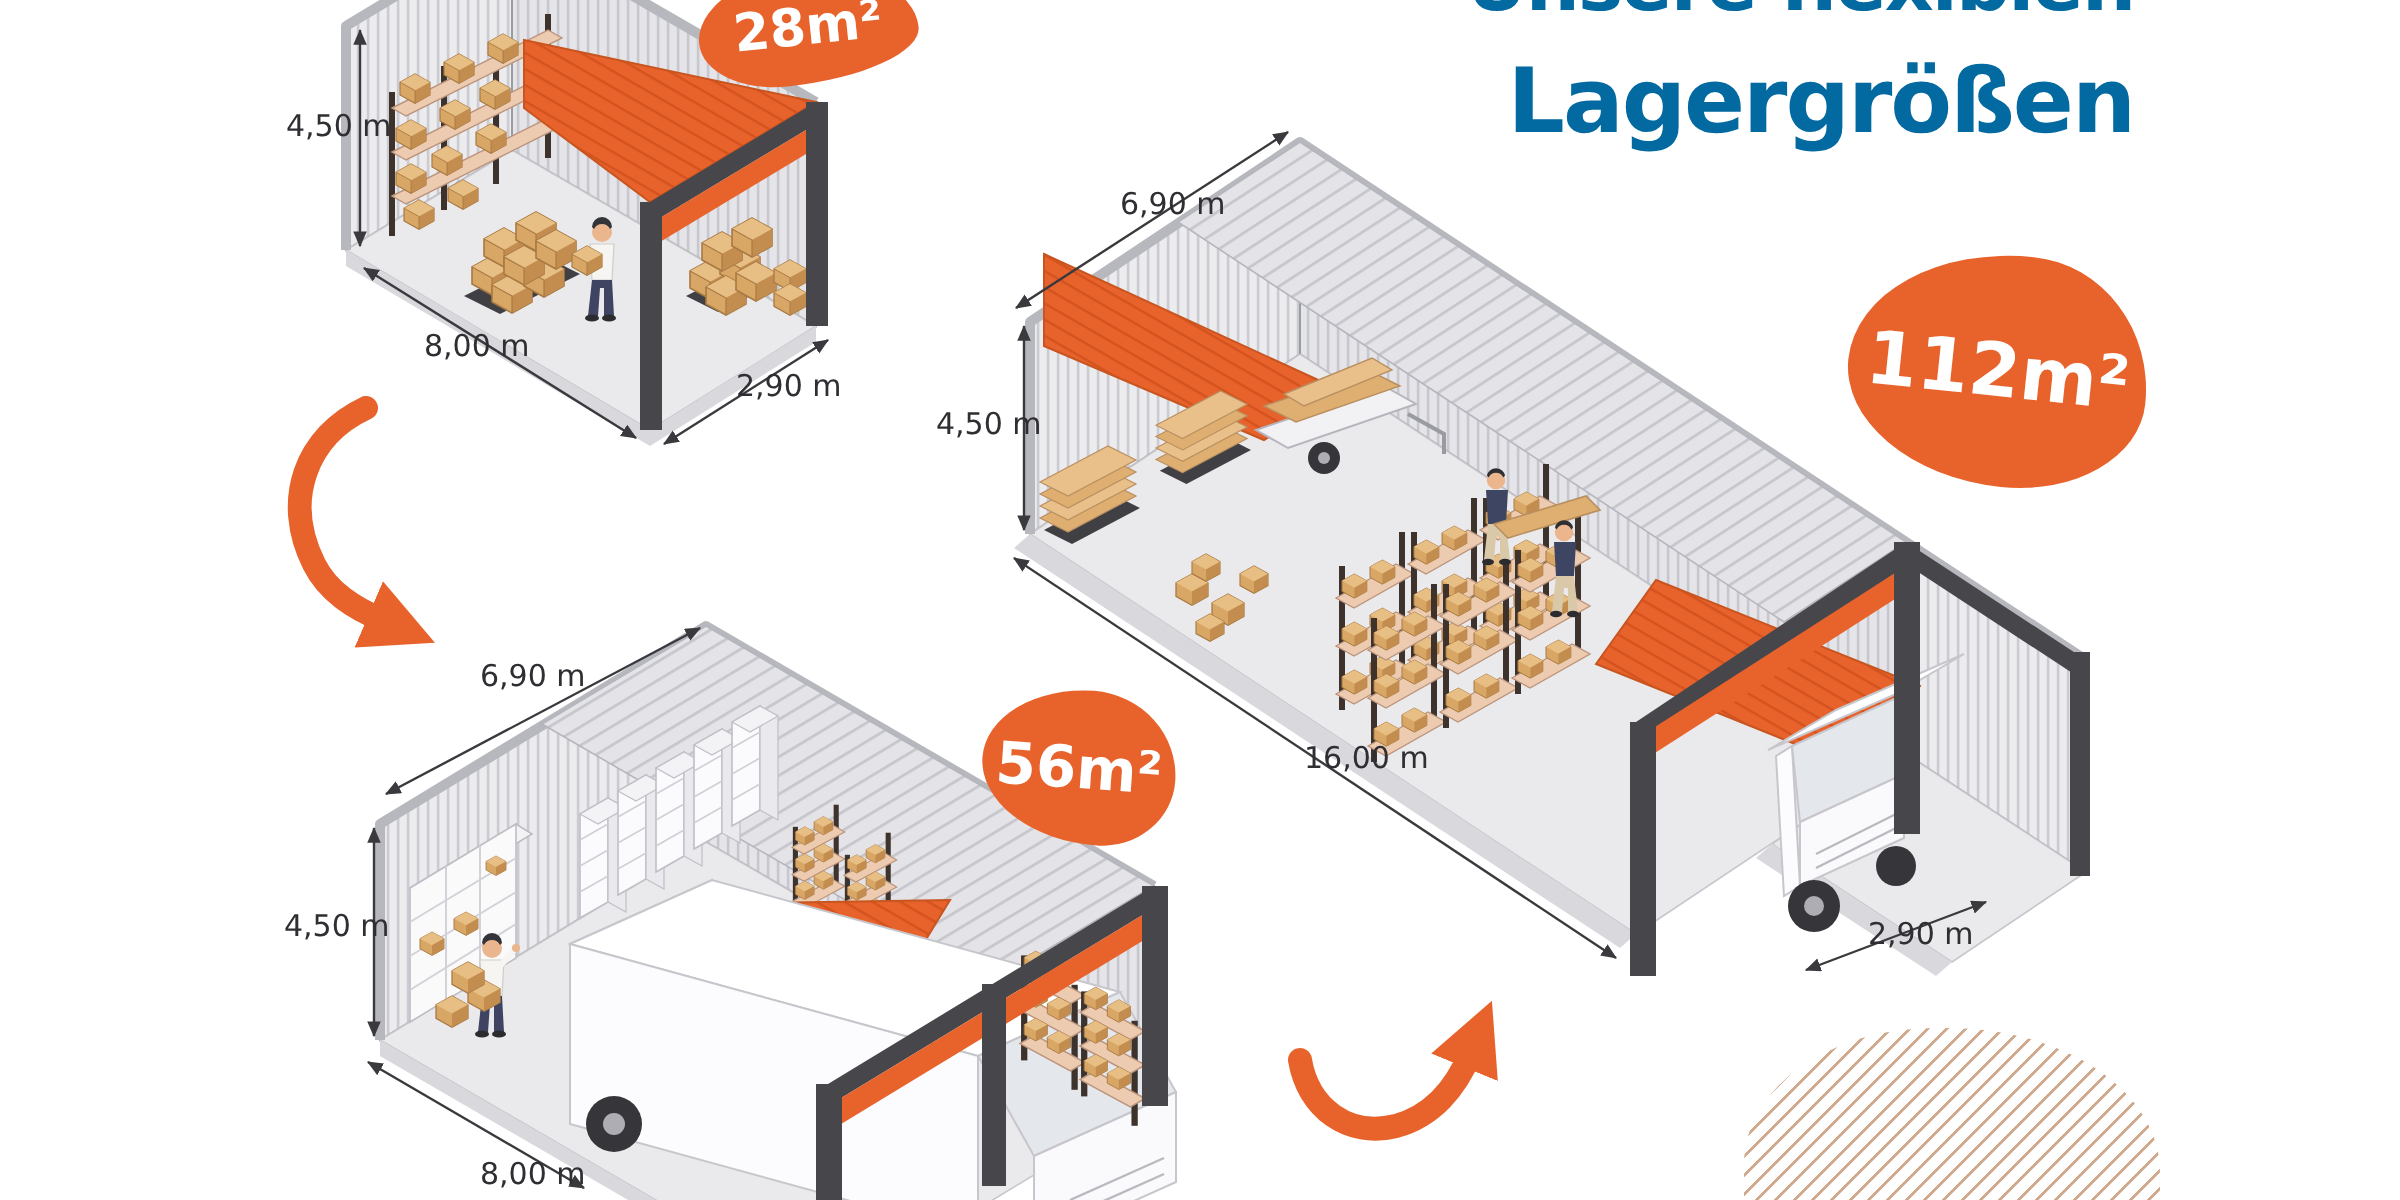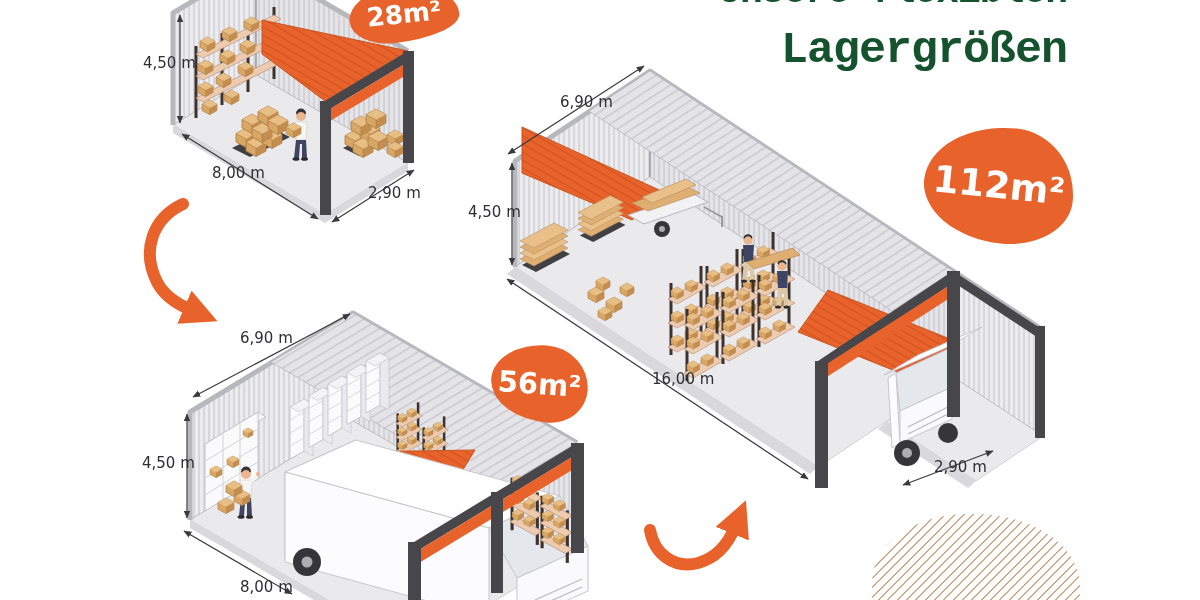--- a/index.html
+++ b/index.html
@@ -1,18 +1,18 @@
 <!DOCTYPE html>
 <html><head>
 <meta charset="utf-8">
 <style>
   html,body{margin:0;padding:0;background:#fff;}
   .page{position:relative;width:1200px;height:600px;overflow:hidden;background:#ffffff;
         font-family:"DejaVu Sans","Liberation Sans",sans-serif;}
-  .hdr{position:absolute;right:133px;text-align:right;color:#14532d;font-weight:bold;font-family:Liberation Mono, monospace;}
+  .hdr{position:absolute;right:133px;text-align:right;color:#0369a1;font-weight:bold;}
   .hdr-eyebrow{top:-27px;font-size:38px;line-height:1;letter-spacing:-1px;}
   .hdr-title{top:28px;font-size:45px;line-height:1;letter-spacing:-1px;}
   .whsvg{position:absolute;overflow:visible;}
   .badge{position:absolute;background:#E8632C;color:#fff;font-weight:bold;
          display:flex;align-items:center;justify-content:center;
          font-family:"DejaVu Sans","Liberation Sans",sans-serif;}
   #badge28{left:349px;top:-15px;width:110px;height:57px;font-size:26px;
            border-radius:48% 52% 62% 38% / 55% 60% 40% 45%;transform:rotate(-6deg);}
   #badge56{left:491px;top:345px;width:97px;height:77px;font-size:29px;
            border-radius:55% 45% 38% 62% / 48% 55% 45% 52%;transform:rotate(4deg);}

